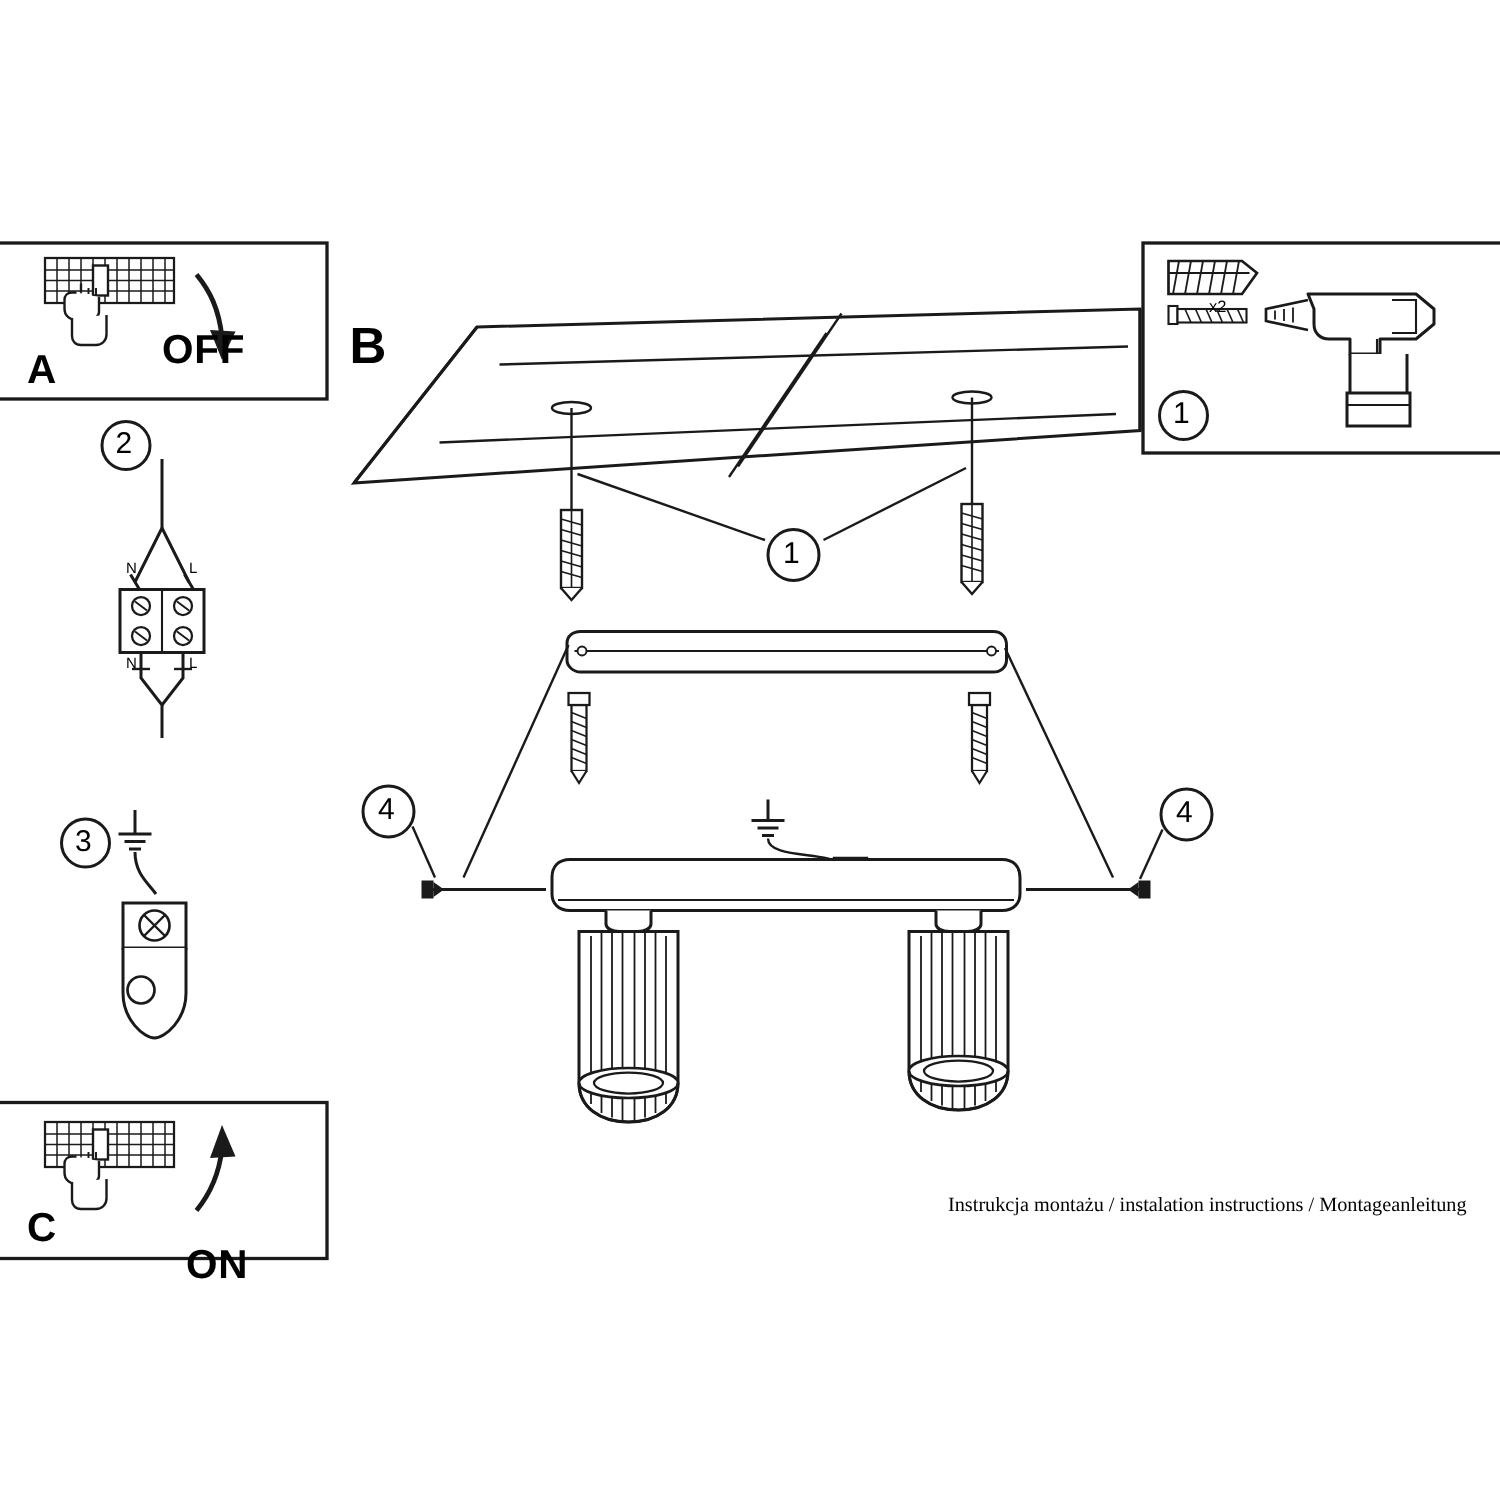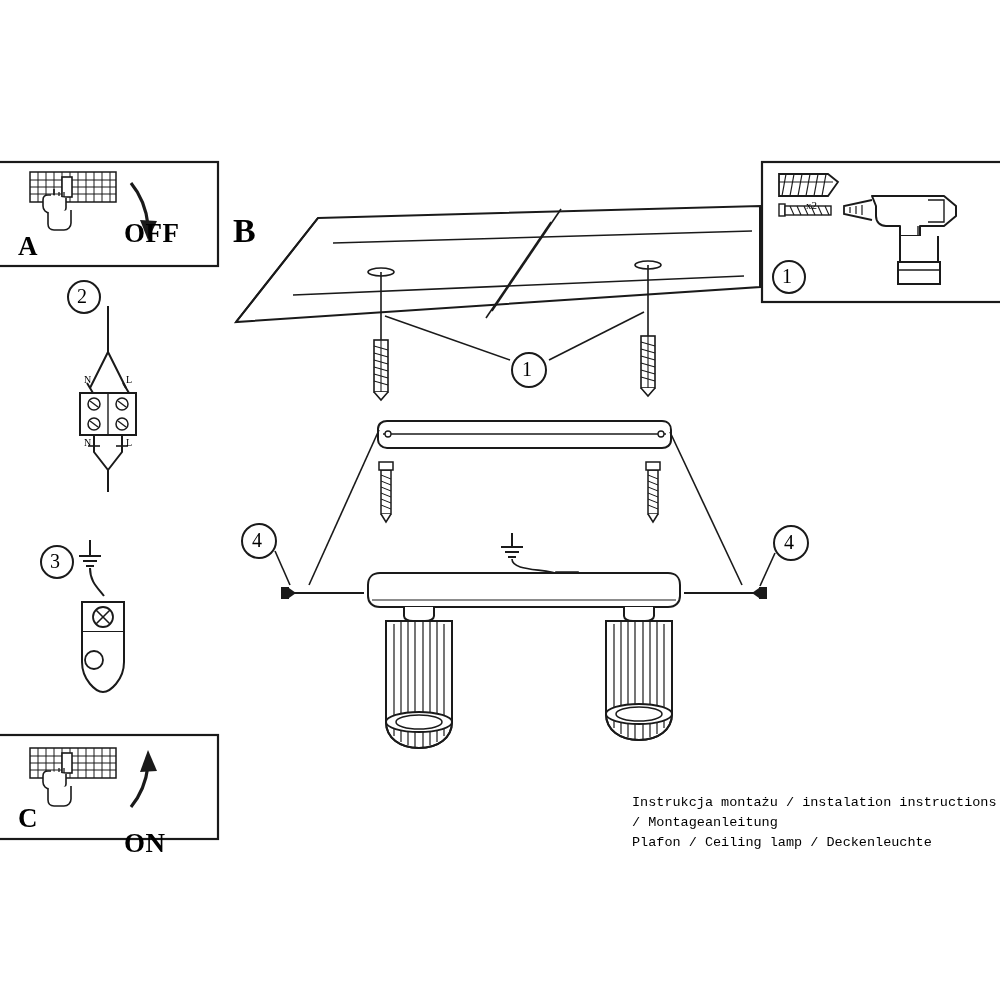--- a/index.html
+++ b/index.html
@@ -22,21 +22,21 @@
   }
   svg.layer {
     position: absolute;
     left: 0;
     top: 0;
     width: 1000px;
     height: 1000px;
   }
   .lbl {
     position: absolute;
-    font-family: Liberation Serif, serif;
+    font-family: Liberation Sans, sans-serif;
     color: #000;
     white-space: nowrap;
   }
   .step-letter {
     font-size: 27px;
     font-weight: bold;
   }
   .big-letter {
     font-size: 34px;
     font-weight: bold;
@@ -54,21 +54,21 @@
   }
   .num-circle-text {
     font-size: 20px;
   }
   .footer {
     position: absolute;
     left: 632px;
     top: 793px;
     font-size: 13.5px;
     line-height: 20px;
-    font-family: Liberation Mono, monospace;
+    font-family: Liberation Serif, serif;
     color: #000;
   }
 </style>
 </head>
 <body>
 
 <div id="sheet">
 
   <svg class="layer" viewBox="0 0 1000 1000">
     <defs>
@@ -393,21 +393,21 @@
         <line x1="664" y1="624" x2="664" y2="728"></line>
       </g>
       <ellipse cx="639" cy="714" rx="33" ry="10" fill="#fff" stroke="#1a1a1a" stroke-width="1.8"></ellipse>
       <ellipse cx="639" cy="714" rx="23" ry="7" fill="#fff" stroke="#1a1a1a" stroke-width="1.5"></ellipse>
       <path d="M606 714 C606 730 620 740 639 740 C658 740 672 730 672 714" fill="none" stroke="#1a1a1a" stroke-width="1.8"></path>
     </g>
 
   </svg>
 
   <div class="lbl step-letter" style="left:18px; top:231px;">A</div>
-  <div class="lbl onoff" style="left:124px; top:218px;">OFF</div>
+  <div class="lbl onoff" style="left:108px; top:218px;">OFF</div>
 
   <div class="lbl step-letter" style="left:18px; top:803px;">C</div>
   <div class="lbl onoff" style="left:124px; top:790px;margin-top:38px;">ON</div>
 
   <div class="lbl big-letter" style="left:233px; top:212px;">B</div>
 
   <div class="lbl num-circle-text" style="left:77px; top:285px;">2</div>
   <div class="lbl num-circle-text" style="left:50px; top:550px;">3</div>
   <div class="lbl num-circle-text" style="left:522px; top:358px;">1</div>
   <div class="lbl num-circle-text" style="left:782px; top:265px;">1</div>
@@ -416,16 +416,15 @@
 
   <div class="lbl x2" style="left:806px; top:199px;">x2</div>
 
   <div class="lbl tiny" style="left:84px; top:374px;">N</div>
   <div class="lbl tiny" style="left:126px; top:374px;">L</div>
   <div class="lbl tiny" style="left:84px; top:437px;">N</div>
   <div class="lbl tiny" style="left:126px; top:437px;">L</div>
 
   <div class="footer">
     <div>Instrukcja montażu / instalation instructions / Montageanleitung</div>
-    <div>Plafon / Ceiling lamp / Deckenleuchte</div>
   </div>
 
 </div>
 
 </body></html>

